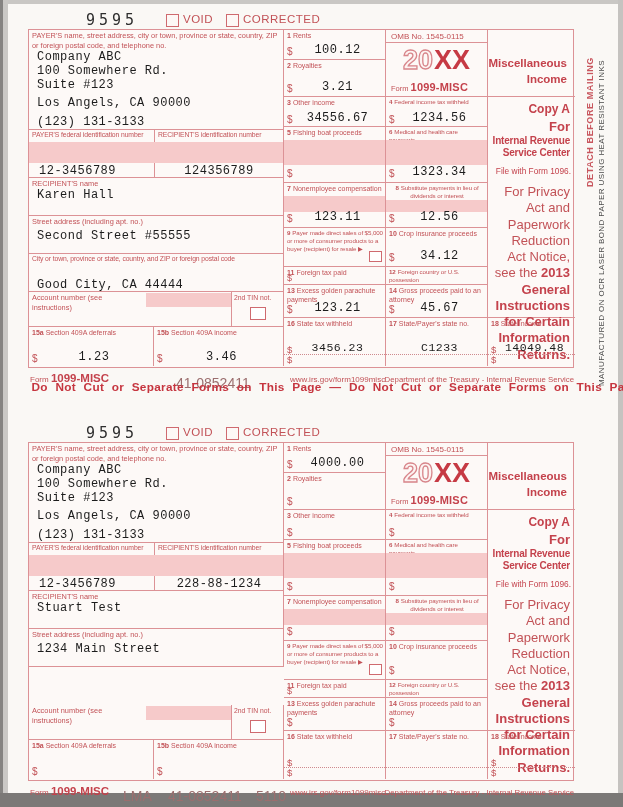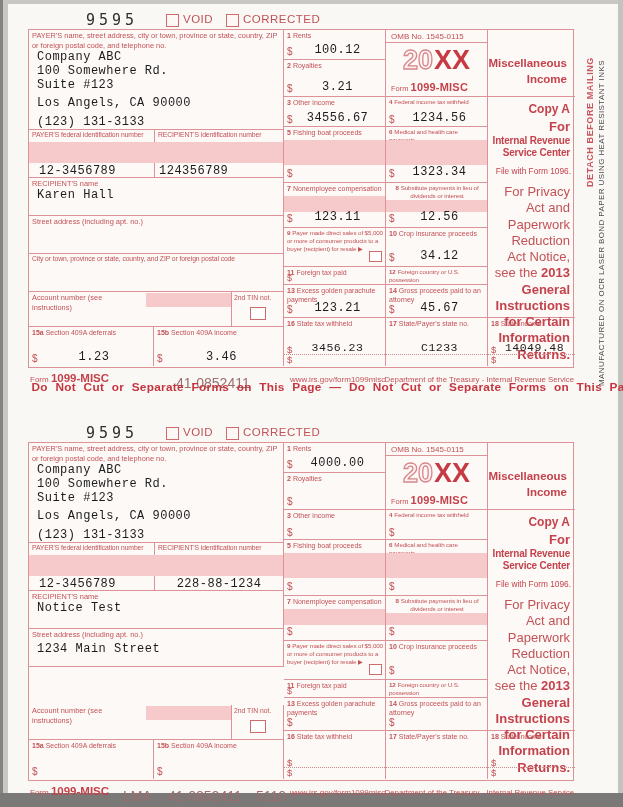--- a/index.html
+++ b/index.html
@@ -168,34 +168,36 @@
       <div class="pl tv" style="top:85px">(123) 131-3133</div>
     </div>
 
     <div class="cell c-id">
       <div class="idL">
         <div class="bl one">PAYER'S federal identification number</div>
       </div>
       <div class="bl one" style="left:129px">RECIPIENT'S identification number</div>
       <div class="band band-id"></div>
       <div class="idv tv" style="left:10px">12-3456789</div>
-      <div class="idv tv" style="left:130px;width:120px;">124356789</div>
+      <div class="idv tv" style="left:130px;width:120px;text-align:center">124356789</div>
     </div>
 
     <div class="cell c-rname">
       <div class="bl bl2">RECIPIENT'S name</div>
       <div class="pl tv" style="top:10px">Karen Hall</div>
     </div>
 
     <div class="cell c-street">
       <div class="bl bl2">Street address (including apt. no.)</div>
+      <div class="pl tv" style="top:13px">Second Street #55555</div>
     </div>
 
     <div class="cell c-city">
       <div class="bl one">City or town, province or state, country, and ZIP or foreign postal code</div>
+      <div class="pl tv" style="top:24px">Good City, CA 44444</div>
     </div>
 
     <div class="cell c-acct">
       <div class="band band-acct"></div>
       <div class="bl bl2" style="right:140px">Account number (see instructions)</div>
       <div class="pl tv" style="top:16px"></div>
       <div class="tin">
         <div class="tlab">2nd TIN not.</div>
         <div class="tbox"></div>
       </div>
@@ -394,21 +396,21 @@
         <div class="bl one">PAYER'S federal identification number</div>
       </div>
       <div class="bl one" style="left:129px">RECIPIENT'S identification number</div>
       <div class="band band-id"></div>
       <div class="idv tv" style="left:10px">12-3456789</div>
       <div class="idv tv" style="left:130px;width:120px;text-align:center">228-88-1234</div>
     </div>
 
     <div class="cell c-rname">
       <div class="bl bl2">RECIPIENT'S name</div>
-      <div class="pl tv" style="top:10px">Notice Test</div>
+      <div class="pl tv" style="top:10px">Stuart Test</div>
     </div>
 
     <div class="cell c-street">
       <div class="bl bl2">Street address (including apt. no.)</div>
       <div class="pl tv" style="top:13px">1234 Main Street</div>
     </div>
 
 
     <div class="cell c-acct">
       <div class="band band-acct"></div>

